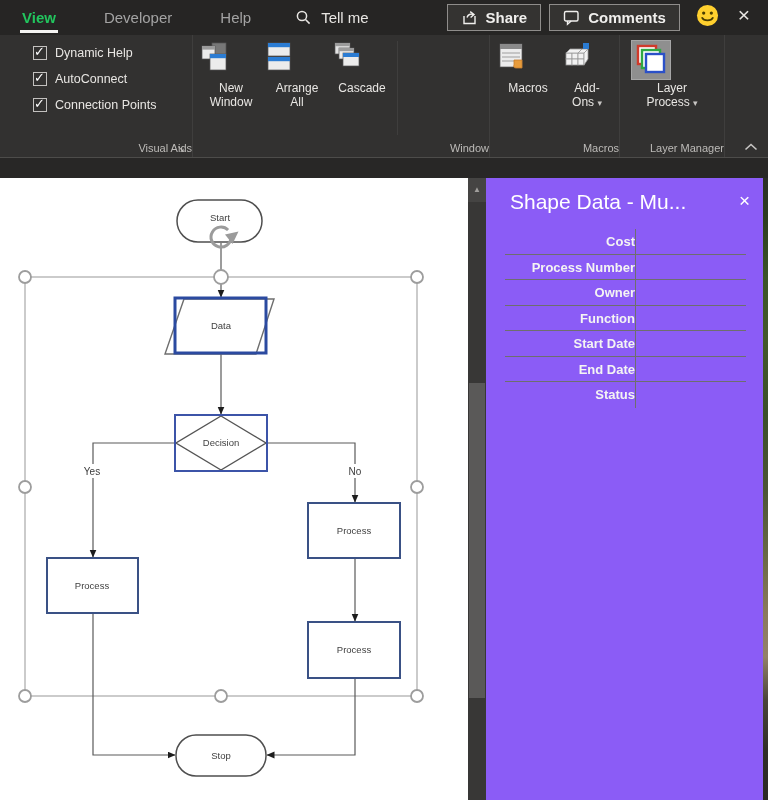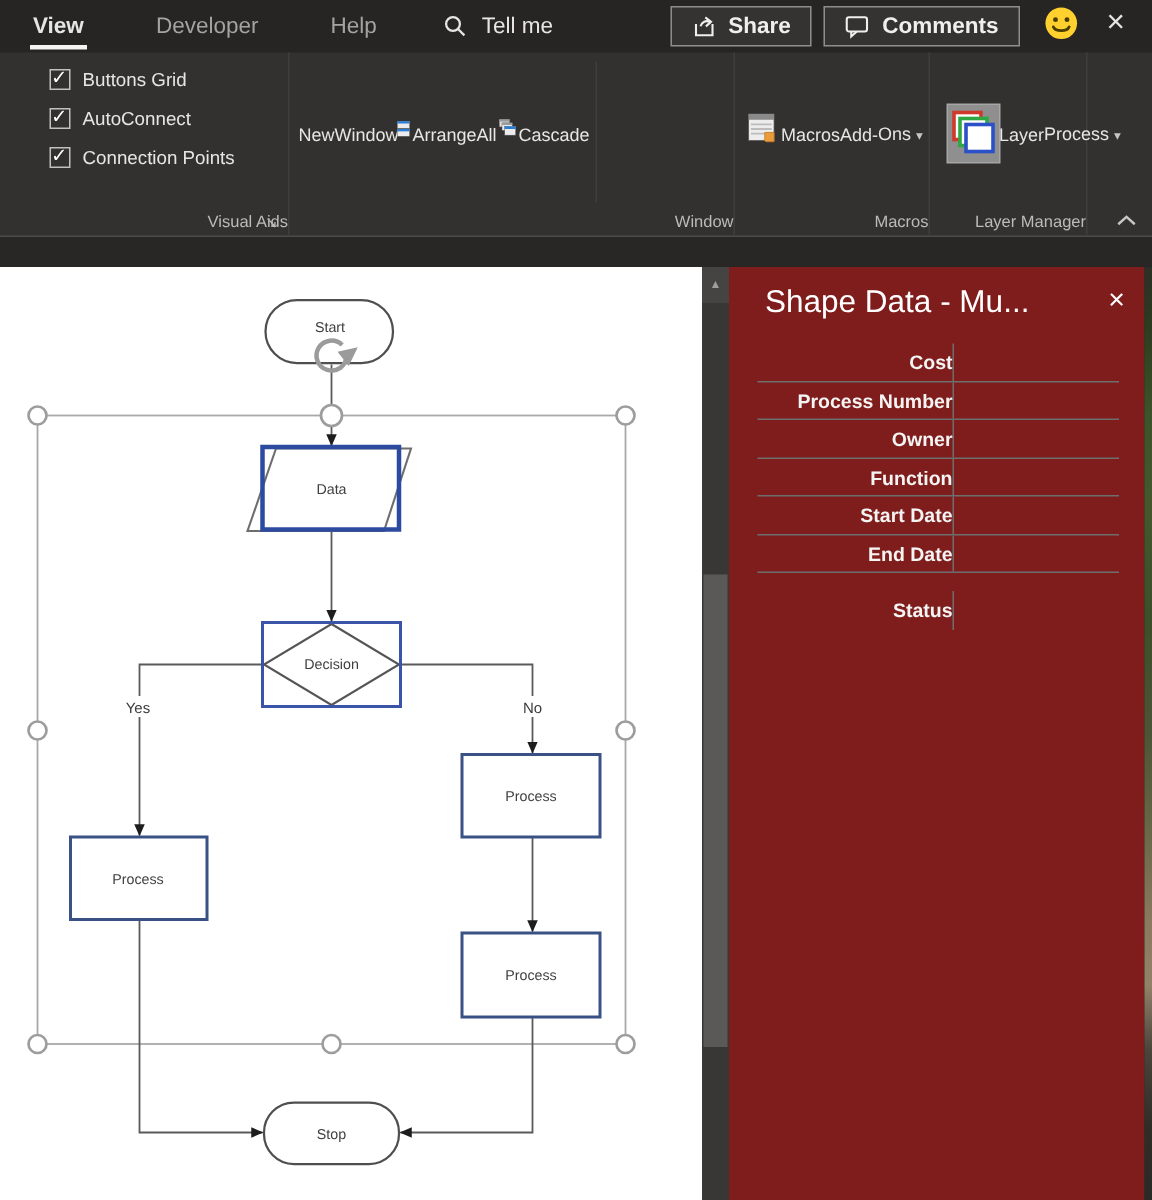--- a/index.html
+++ b/index.html
@@ -3,21 +3,21 @@
 <meta charset="utf-8">
 <style>
   * { margin:0; padding:0; box-sizing:border-box; }
   html,body { width:768px; height:800px; overflow:hidden; background:#262524;
               font-family:"Liberation Sans", sans-serif; }
 
   
   .titlebar { position:absolute; left:0; top:0; width:768px; height:35px;
               background:#262524; display:flex; align-items:center; padding-left:20px; }
   .tab { position:relative; color:#a3a3a3; font-size:15px; padding:7px 2px 8px 2px; cursor:default; }
-  .tab.active { color:#e5e5e5; font-weight:bold; }
+  .tab.active { color:#22c55e; font-weight:bold; }
   .tab.active::after { content:""; position:absolute; left:0; right:0; bottom:1px; height:3px; background:#f5f4f2; }
   .tab + .tab { margin-left:44px; }
   .tellme { display:flex; align-items:flex-end; margin-left:42px; color:#e8e6e3; font-size:15px; gap:9px; }
   .tb-right { margin-left:auto; display:flex; }
   .tb-btn { display:flex; align-items:center; gap:8px; height:27px; padding:0 13px;
             border:1px solid #8f8d8b; background:#343331; color:#f0efed; font-size:15px; font-weight:bold; }
   .tb-btn + .tb-btn { margin-left:8px; }
   .smiley { margin:0 15px 0 16px; width:23px; height:23px; }
   .close-x { color:#e8e6e3; font-size:21px; line-height:21px; margin-right:14px; padding:0 4px; }
 
@@ -30,45 +30,45 @@
   .launcher { position:absolute; right:7px; bottom:3px; color:#bdbbb8; font-size:10px; }
   .g-va { width:193px; padding:11px 0 0 33px; }
   .cbrow { display:flex; align-items:center; height:14px; margin-bottom:12px; }
   .cbox { width:14px; height:14px; border:1px solid #c3c1bf; position:relative; flex:none; }
   .cbox span { position:absolute; left:0px; top:-2px; color:#fff; font-size:13px; line-height:14px; }
   .cblabel { margin-left:8px; color:#e8e6e3; font-size:12.5px; white-space:nowrap; }
   .g-win { width:297px; display:flex; padding:3px 0 0 6px; }
   .g-mac { width:130px; display:flex; padding:3px 0 0 6px; }
   .g-lay { width:105px; display:flex; justify-content:center; padding:3px 0 0 0; }
   .g-end { width:43px; border-right:none; position:relative; }
-  .bigbtn { display:flex; align-items:center; padding-top:3px; height:100px; }
+  .bigbtn { display:flex; flex-direction:column; padding-top:3px; height:100px; }
   .bigbtn .bicon { width:32px; height:32px; margin-bottom:8px; }
   .blabel { color:#e8e6e3; font-size:12px; line-height:14px; text-align:center; white-space:nowrap; }
   .caret { font-size:9px; color:#c8c6c4; }
   .vsep { width:1px; background:#3f3e3d; margin:3px 4px 22px 4px; }
   .collapse-btn { position:absolute; right:10px; bottom:6px; }
   .lb-tile { width:38px; height:38px; background:#8f8f8f; outline:1px solid #a6a6a6;
              display:flex; align-items:center; justify-content:center; margin-bottom:2px; }
 
   
   .main { position:absolute; left:0; top:158px; width:768px; height:642px; background:#282726; }
   .canvas { position:absolute; left:0; top:20px; width:468px; height:622px; background:#fff; }
   .vscroll { position:absolute; left:468px; top:20px; width:18px; height:622px; background:#383736; }
   .vscroll .upbtn { position:absolute; left:0; top:0; width:18px; height:24px; background:#454443;
                     color:#a09e9c; font-size:8px; text-align:center; line-height:24px; }
   .vscroll .thumb { position:absolute; left:1px; top:205px; width:16px; height:315px; background:#5a5958; }
 
   
-  .panel { position:absolute; left:486px; top:20px; width:277px; height:622px; background:#7f1d1d; }
+  .panel { position:absolute; left:486px; top:20px; width:277px; height:622px; background:#8b5cf6; }
   .panel-title { position:absolute; left:24px; top:12px; color:#fff; font-size:21px; font-weight:normal;
                  white-space:nowrap; }
   .panel-close { position:absolute; right:13px; top:13px; color:#fff; font-size:19px; line-height:19px; }
   .sd-table { position:absolute; left:19px; top:51px; width:241px; }
   .sd-row { display:flex; height:25.5px; border-bottom:1px solid #6e6e6e;text-align:right; }
-  .sd-row:last-child { border-bottom:none;margin-top:12px; }
+  .sd-row:last-child { border-bottom:none; }
   .sd-label { width:131px; border-right:1px solid #6e6e6e; color:#f4f4f3; font-size:13px;
               font-weight:bold; line-height:25px; }
   .sd-value { flex:1; }
 
   .desktop-strip { position:absolute; right:0; top:20px; width:5px; height:622px;
     background:linear-gradient(#2c2f27 0%, #2c3b20 6%, #3c5429 16%, #44582c 26%, #3b4f2a 38%,
                #4c5436 50%, #676745 60%, #8a795c 70%, #93816a 77%, #4a443a 84%, #302d28 92%, #2b2926 100%); }
 </style>
 </head>
 <body>
@@ -110,21 +110,21 @@
   </div>
 </div>
 
 <div class="ribbon">
 
   <div class="rgroup g-va">
     <div class="cbrow">
       <span class="cbox">
           <span>✓</span>
         </span>
-      <span class="cblabel">Buttons Grid</span>
+      <span class="cblabel">Dynamic Help</span>
     </div>
     <div class="cbrow">
       <span class="cbox">
           <span>✓</span>
         </span>
       <span class="cblabel">AutoConnect</span>
     </div>
     <div class="cbrow">
       <span class="cbox">
           <span>✓</span>

